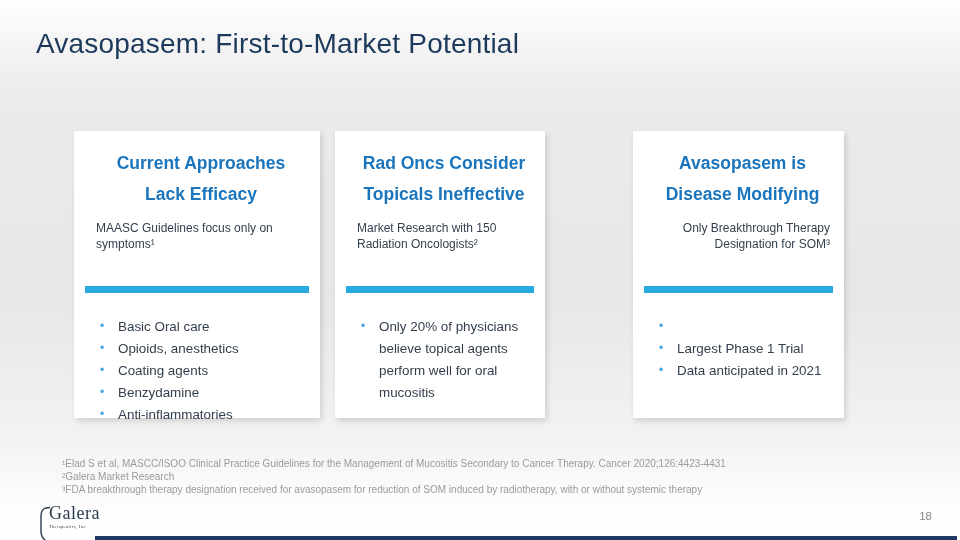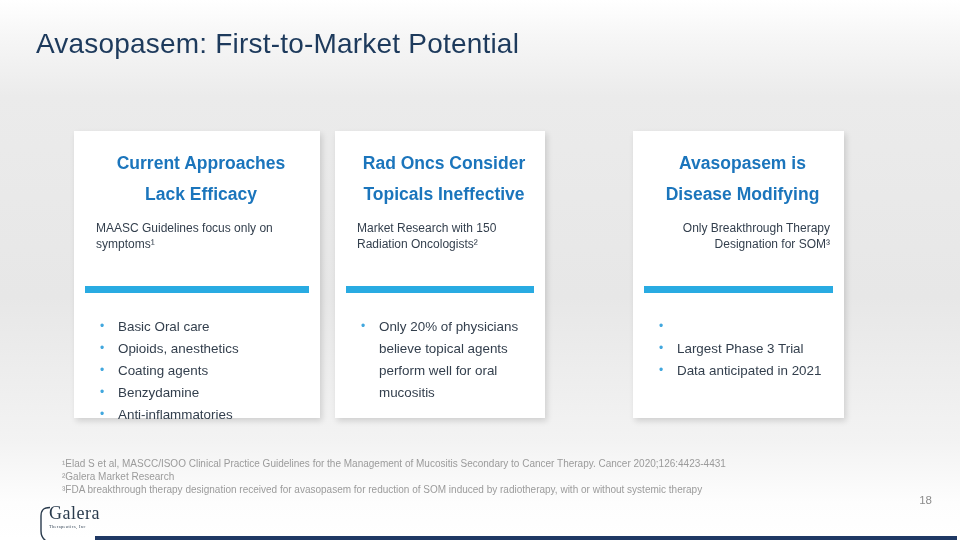--- a/index.html
+++ b/index.html
@@ -56,21 +56,21 @@
   .logo-textblock { margin-left:-3px; }
   .logo-name {
     font-family:"Liberation Serif", serif;
     font-size:18px; letter-spacing:.5px; color:#2a3b4d; line-height:1.1;
   }
   .logo-tagline {
     font-family:"Liberation Serif", serif;
     font-size:4.2px; letter-spacing:.45px; color:#2a3b4d; margin-top:0.5px;
   }
   .page-number {
-    position:absolute; right:28px; top:494px;
+    position:absolute; right:28px; top:510px;
     font-size:11.5px; color:#8c8c8c;
   }
   .bottom-bar {
     position:absolute; left:95px; width:862px; bottom:0; height:4px;
     background:#1f3864;
   }
 </style>
 </head>
 <body>
 
@@ -128,21 +128,21 @@
     <div>Disease Modifying</div>
   </div>
   <p class="card-subtext">Only Breakthrough Therapy Designation for SOM³</p>
   <div class="card-divider"></div>
   <ul class="bullets">
     <li class="bullet-row">
       <span class="bullet-dot">•</span>
     </li>
     <li class="bullet-row">
       <span class="bullet-dot">•</span>
-      <span class="bullet-text">Largest Phase 3 Trial</span>
+      <span class="bullet-text">Largest Phase 1 Trial</span>
     </li>
     <li class="bullet-row">
       <span class="bullet-dot">•</span>
       <span class="bullet-text">Data anticipated in 2021</span>
     </li>
   </ul>
 </section>
 
 <div class="footnotes">
   <div class="footnote-line">¹Elad S et al, MASCC/ISOO Clinical Practice Guidelines for the Management of Mucositis Secondary to Cancer Therapy. Cancer 2020;126:4423-4431</div>

